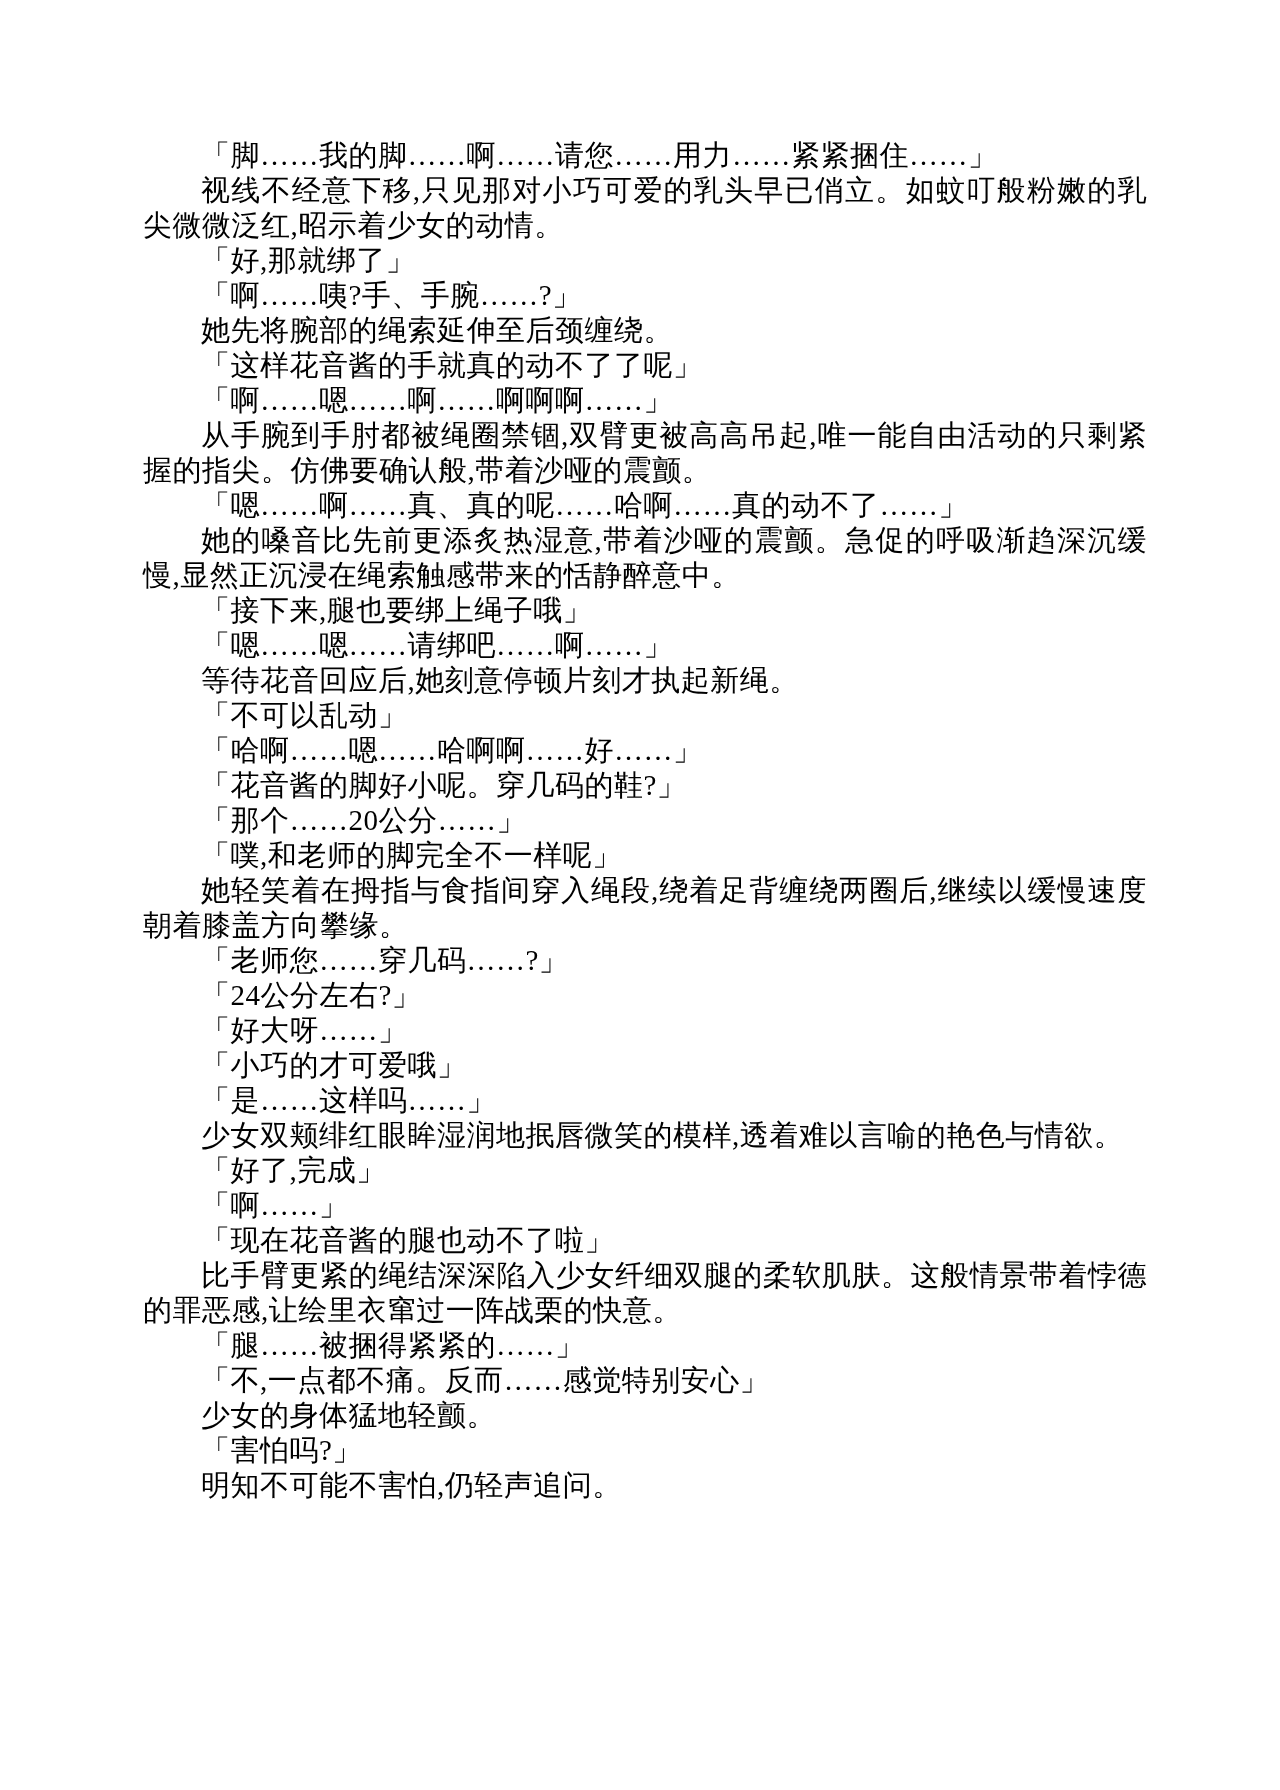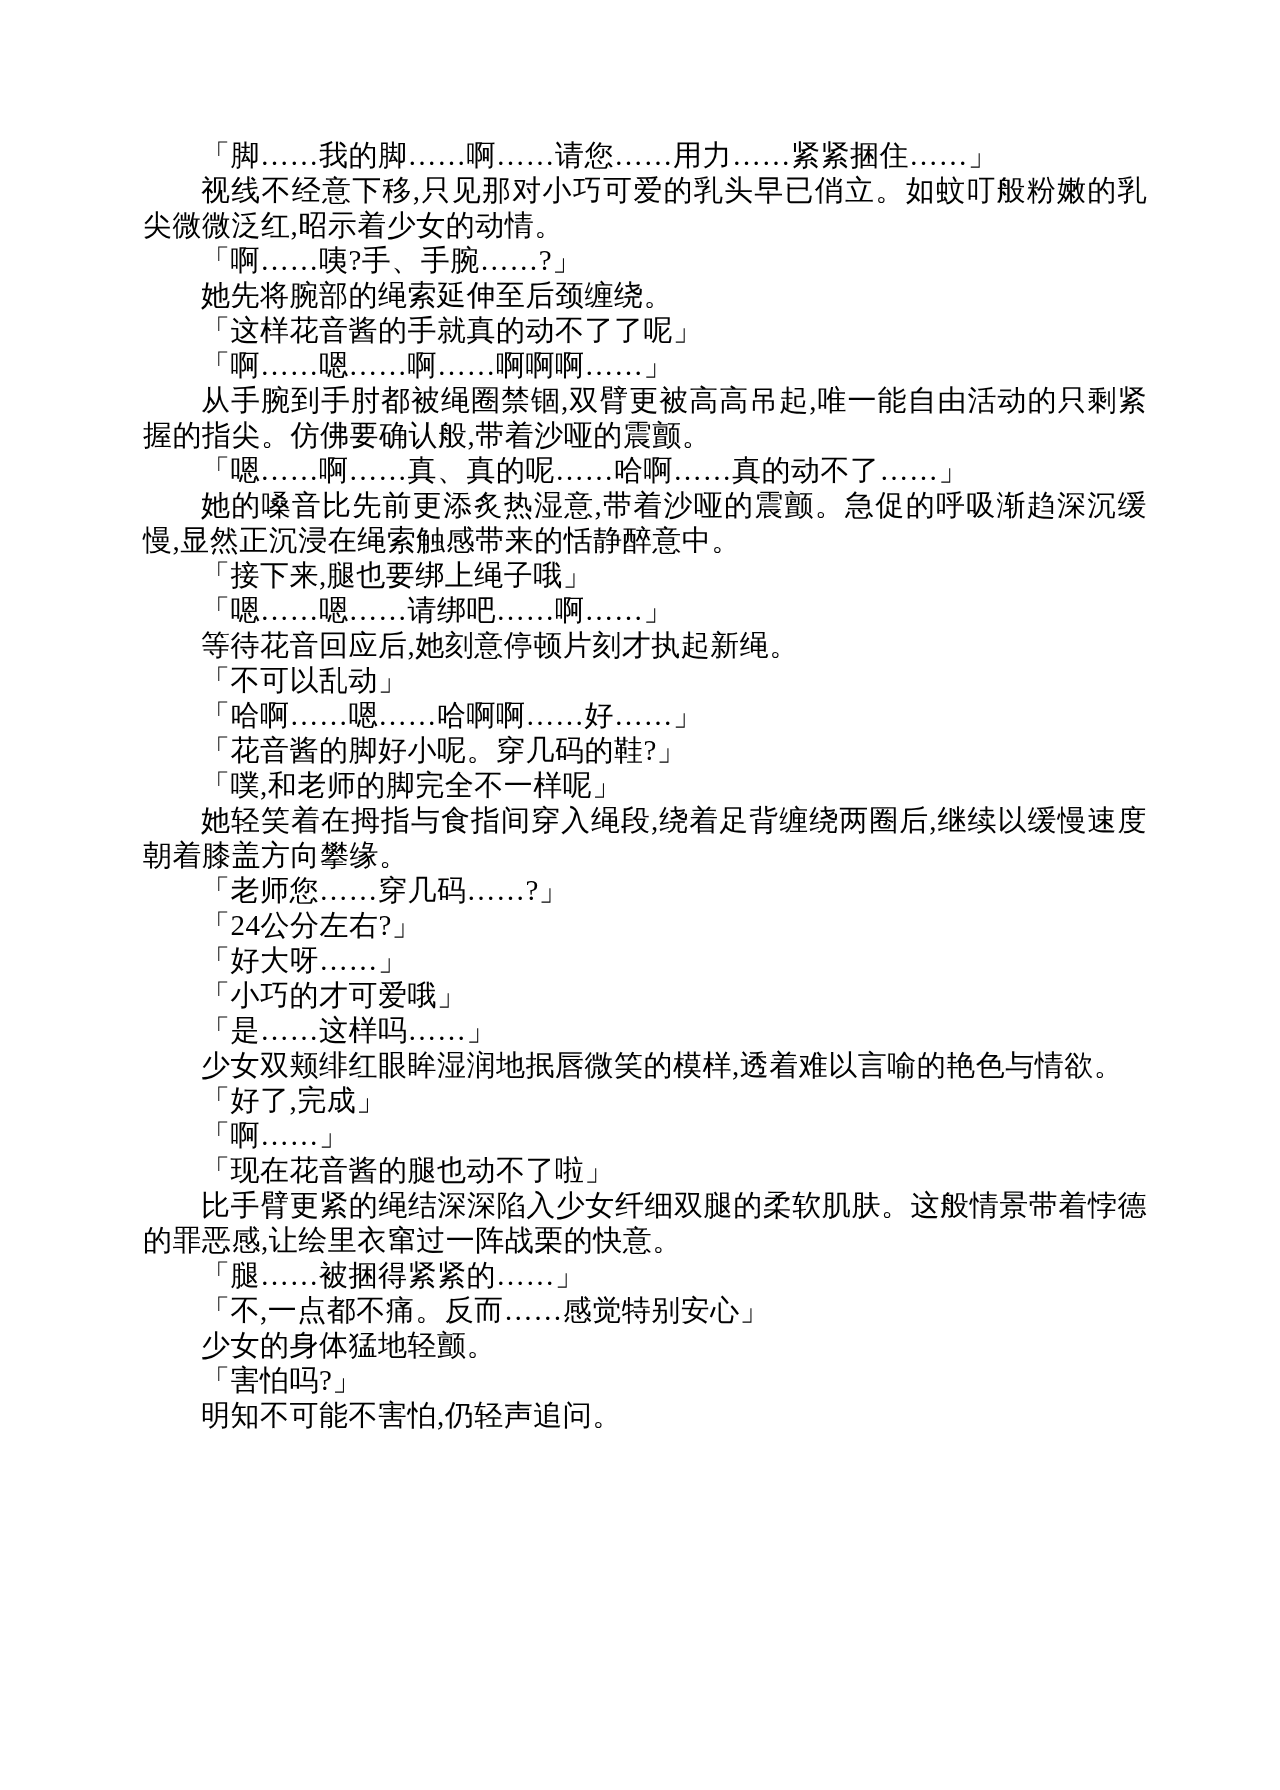--- a/index.html
+++ b/index.html
@@ -35,33 +35,35 @@
       word-break: break-all;
     }
   </style>
 </head>
 <body>
 
 <div class="page">
   <div class="text-column">
       <p>「脚……我的脚……啊……请您……用力……紧紧捆住……」</p>
       <p>视线不经意下移,只见那对小巧可爱的乳头早已俏立。如蚊叮般粉嫩的乳尖微微泛红,昭示着少女的动情。</p>
+      <p>「好,那就绑了」</p>
       <p>「啊……咦?手、手腕……?」</p>
       <p>她先将腕部的绳索延伸至后颈缠绕。</p>
       <p>「这样花音酱的手就真的动不了了呢」</p>
       <p>「啊……嗯……啊……啊啊啊……」</p>
       <p>从手腕到手肘都被绳圈禁锢,双臂更被高高吊起,唯一能自由活动的只剩紧握的指尖。仿佛要确认般,带着沙哑的震颤。</p>
       <p>「嗯……啊……真、真的呢……哈啊……真的动不了……」</p>
       <p>她的嗓音比先前更添炙热湿意,带着沙哑的震颤。急促的呼吸渐趋深沉缓慢,显然正沉浸在绳索触感带来的恬静醉意中。</p>
       <p>「接下来,腿也要绑上绳子哦」</p>
       <p>「嗯……嗯……请绑吧……啊……」</p>
       <p>等待花音回应后,她刻意停顿片刻才执起新绳。</p>
       <p>「不可以乱动」</p>
       <p>「哈啊……嗯……哈啊啊……好……」</p>
       <p>「花音酱的脚好小呢。穿几码的鞋?」</p>
+      <p>「那个……20公分……」</p>
       <p>「噗,和老师的脚完全不一样呢」</p>
       <p>她轻笑着在拇指与食指间穿入绳段,绕着足背缠绕两圈后,继续以缓慢速度朝着膝盖方向攀缘。</p>
       <p>「老师您……穿几码……?」</p>
       <p>「24公分左右?」</p>
       <p>「好大呀……」</p>
       <p>「小巧的才可爱哦」</p>
       <p>「是……这样吗……」</p>
       <p>少女双颊绯红眼眸湿润地抿唇微笑的模样,透着难以言喻的艳色与情欲。</p>
       <p>「好了,完成」</p>
       <p>「啊……」</p>

